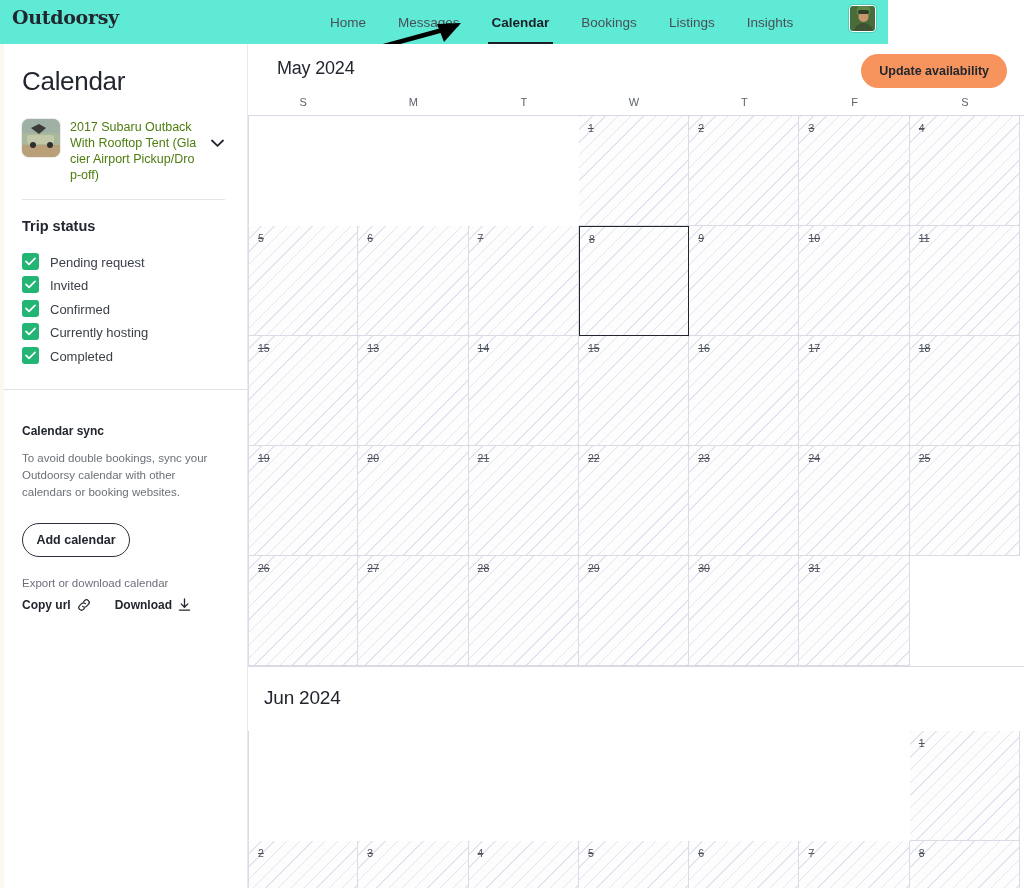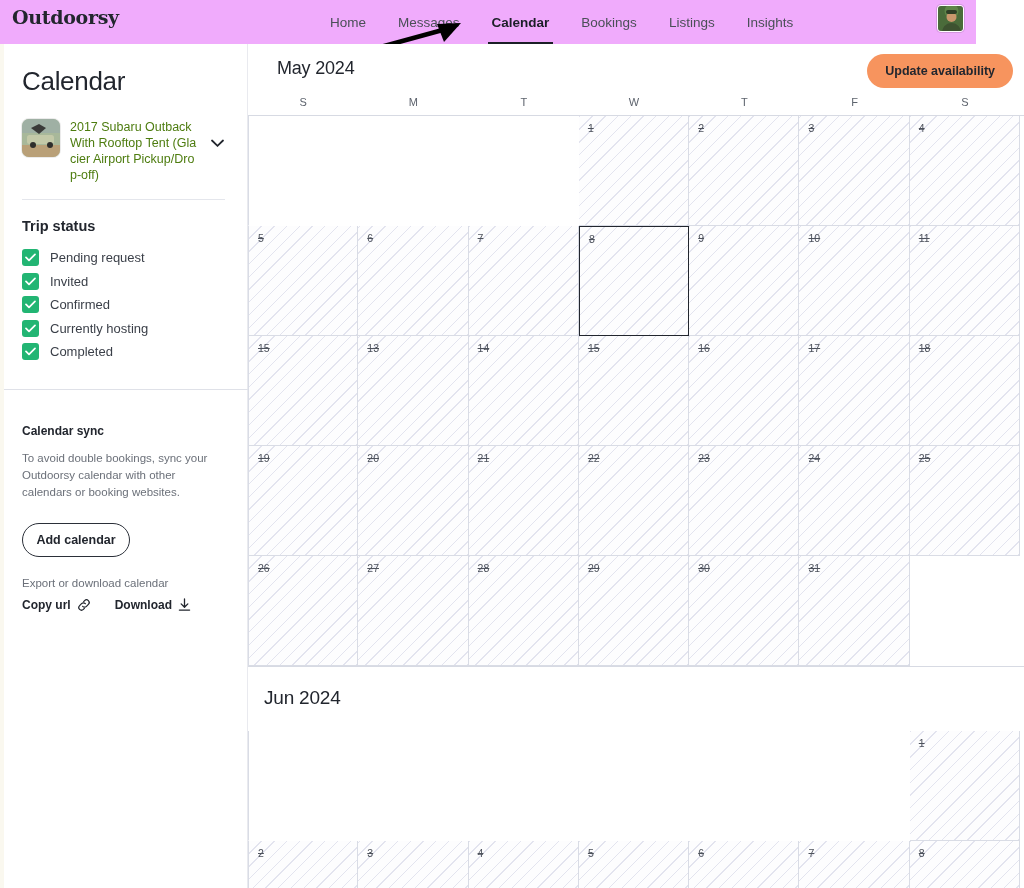--- a/index.html
+++ b/index.html
@@ -6,22 +6,22 @@
   html, body {
     width:1024px; height:888px;
     font-family:"Liberation Sans", sans-serif;
     background:#ffffff;
     overflow:hidden;
   }
   body { position:relative; }
 
   
   .topbar {
-    position:absolute; top:0; left:0; width:976px; height:44px;
-    background:#f0abfc;
+    position:absolute; top:0; left:0; width:888px; height:44px;
+    background:#5eead4;
     display:flex; align-items:center;
   }
   .logo {
     position:absolute; left:12px; top:6px;
     font-family:"DejaVu Serif", serif;
     font-weight:bold; font-size:19px; color:#22262e;
     letter-spacing:-0.3px;
   }
   .nav {
     position:absolute; left:330px; top:0; height:44px;
@@ -77,21 +77,21 @@
   .divider {
     height:1px; background:#e4e6ec; margin:16px 22px 0 22px;
   }
 
   .sec-title {
     font-size:14.5px; font-weight:bold; color:#22262e;
     padding:18px 22px 0 22px;
   }
   .status-list { padding:12px 22px 0 22px; }
   .status-row {
-    display:flex; align-items:center; gap:11px; height:23.5px;
+    display:flex; align-items:flex-end; gap:11px; height:23.5px;
   }
   .cbox {
     width:17px; height:17px; border-radius:3px; background:#22b573;
     display:flex; align-items:center; justify-content:center; flex:0 0 17px;
   }
   .status-label { font-size:13px; color:#3a3f48; }
 
   .panel-sep {
     position:absolute; left:4px; top:345px; width:244px; height:1px;
     background:#dfe1e8;
@@ -131,21 +131,21 @@
     width:776px; height:844px; overflow:hidden; background:#fff;
   }
   .cal-head {
     position:relative; height:45px;
   }
   .month-title {
     position:absolute; left:29px; top:14px;
     font-size:18px; color:#22262e; letter-spacing:-0.2px;
   }
   .update-btn {
-    position:absolute; right:11px; top:10px;
+    position:absolute; right:17px; top:10px;
     height:34px; padding:0 18px; border-radius:18px;
     background:#f7945e; border:none; color:#22262e;
     font-size:12.5px; font-weight:bold; cursor:pointer;
     display:flex; align-items:center; justify-content:center;
   }
   .dow-row {
     display:grid; grid-template-columns:repeat(7, 110.3px);
     height:26px; align-items:center;
   }
   .dow {

